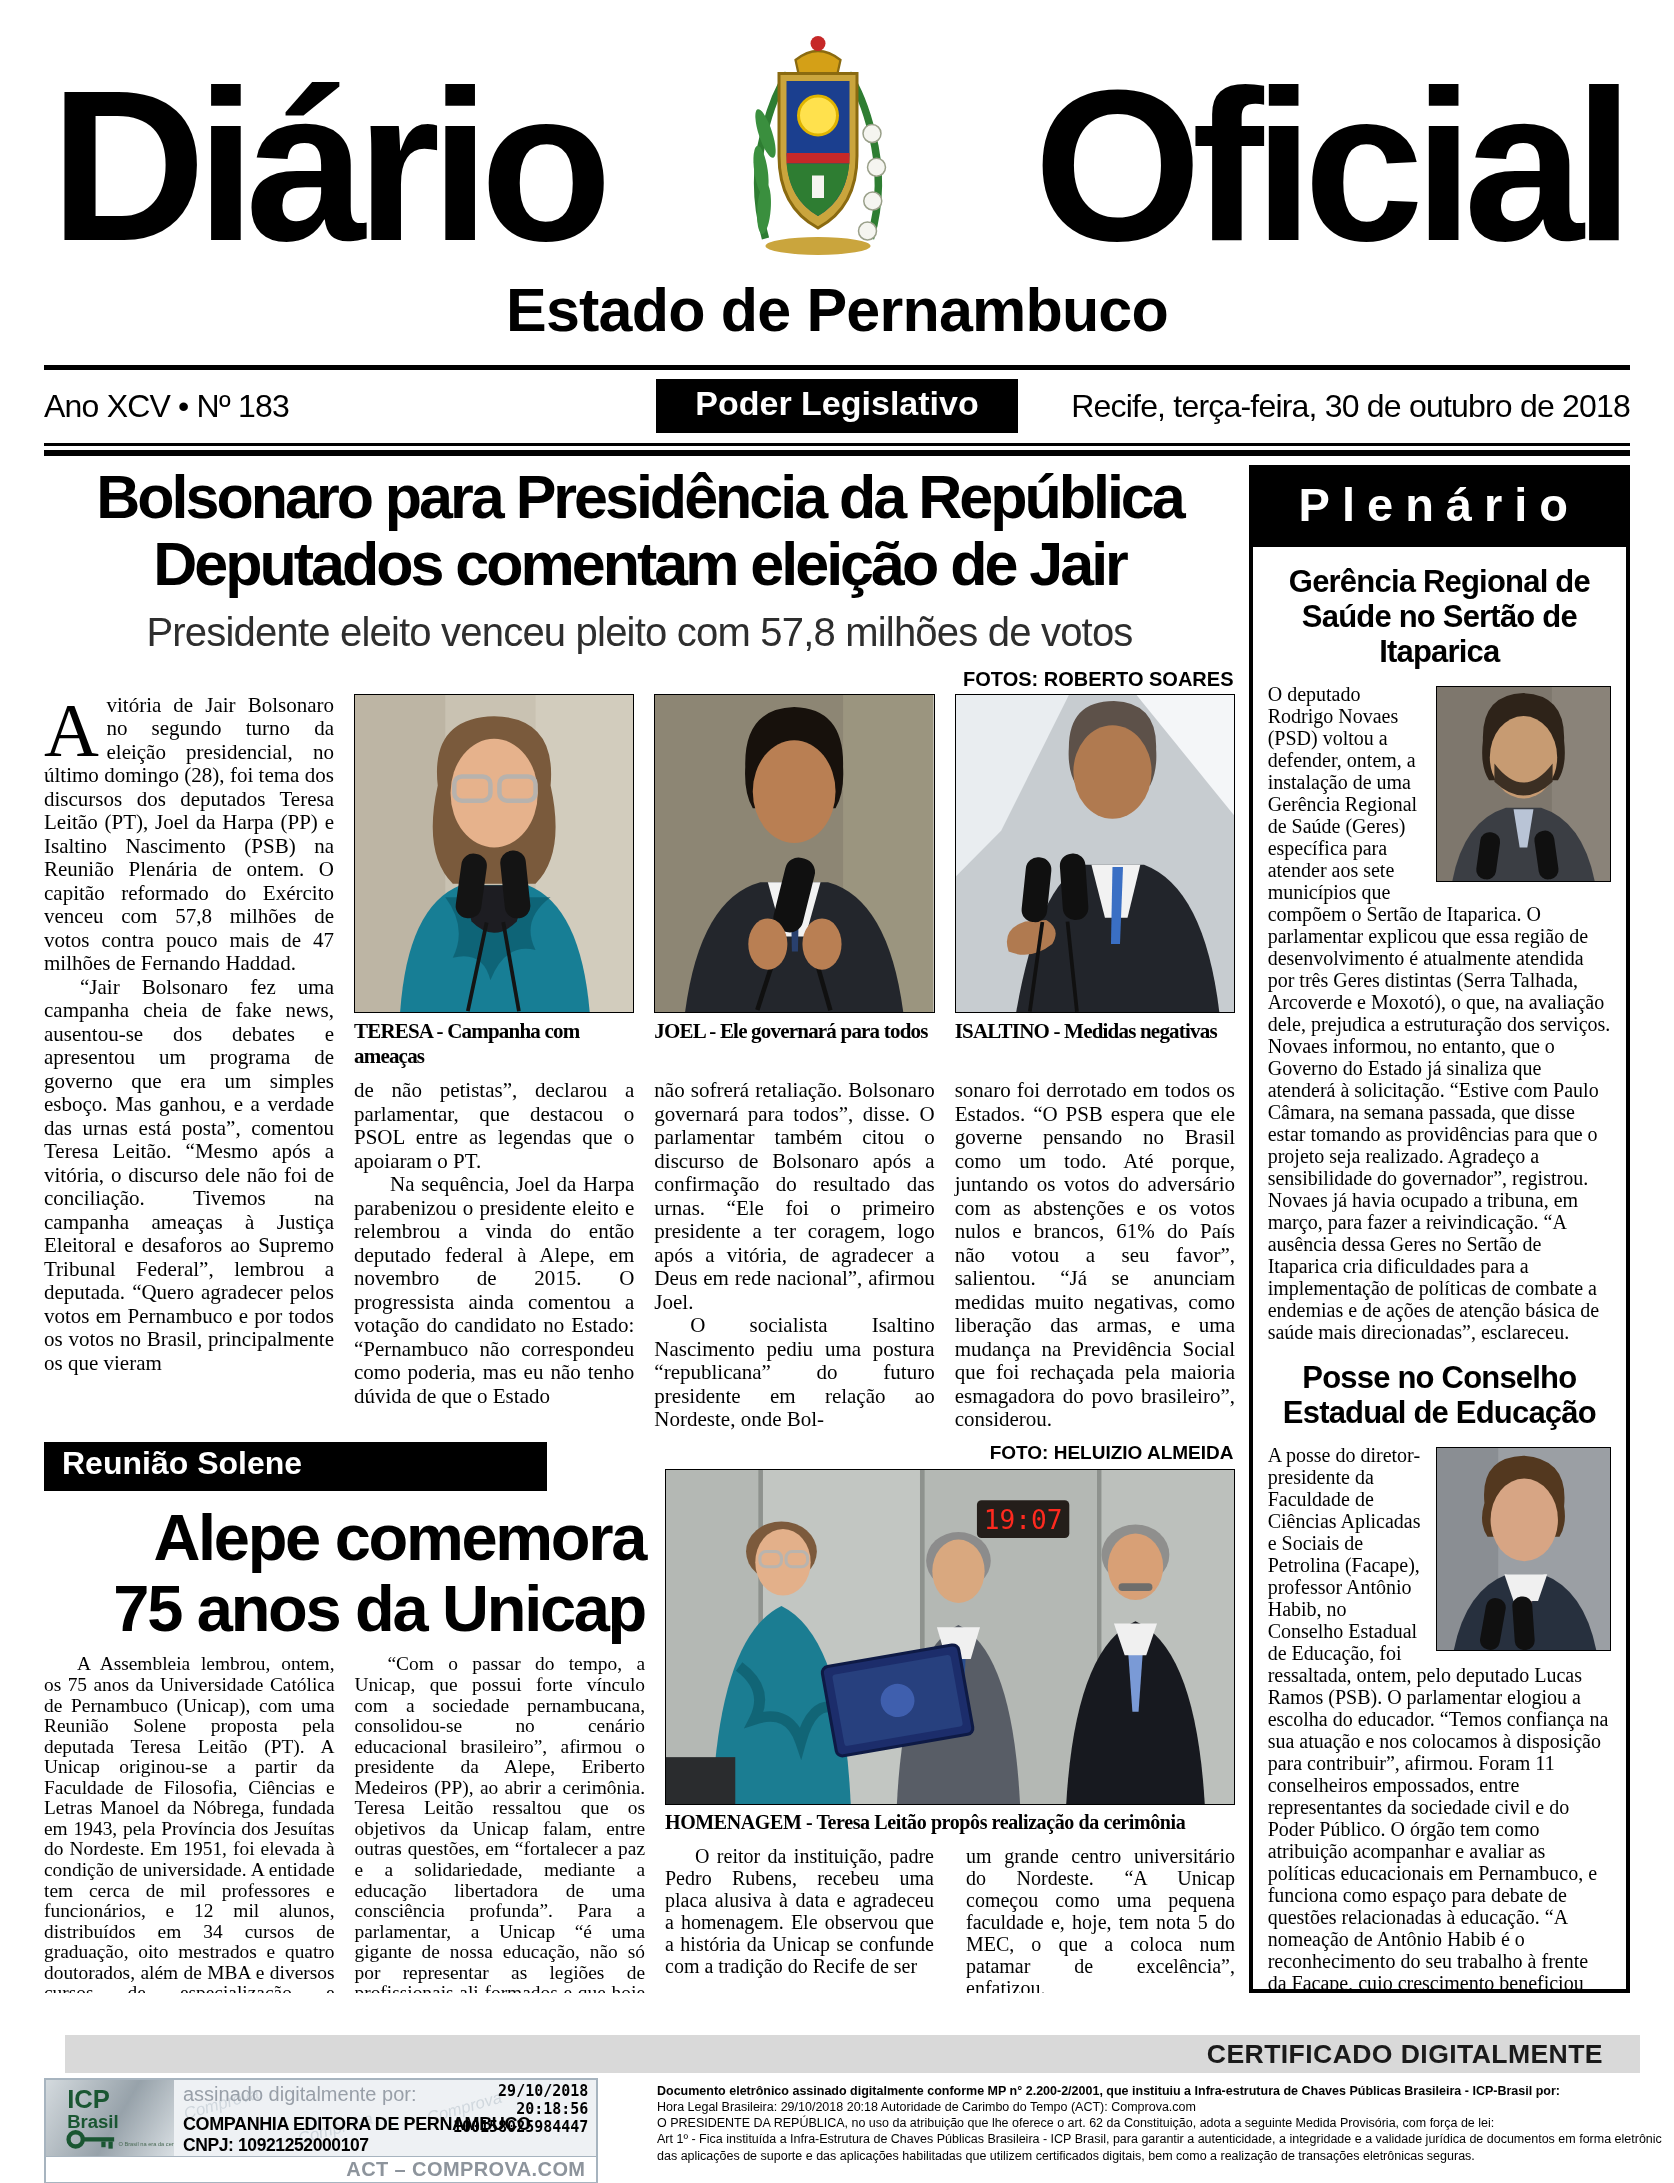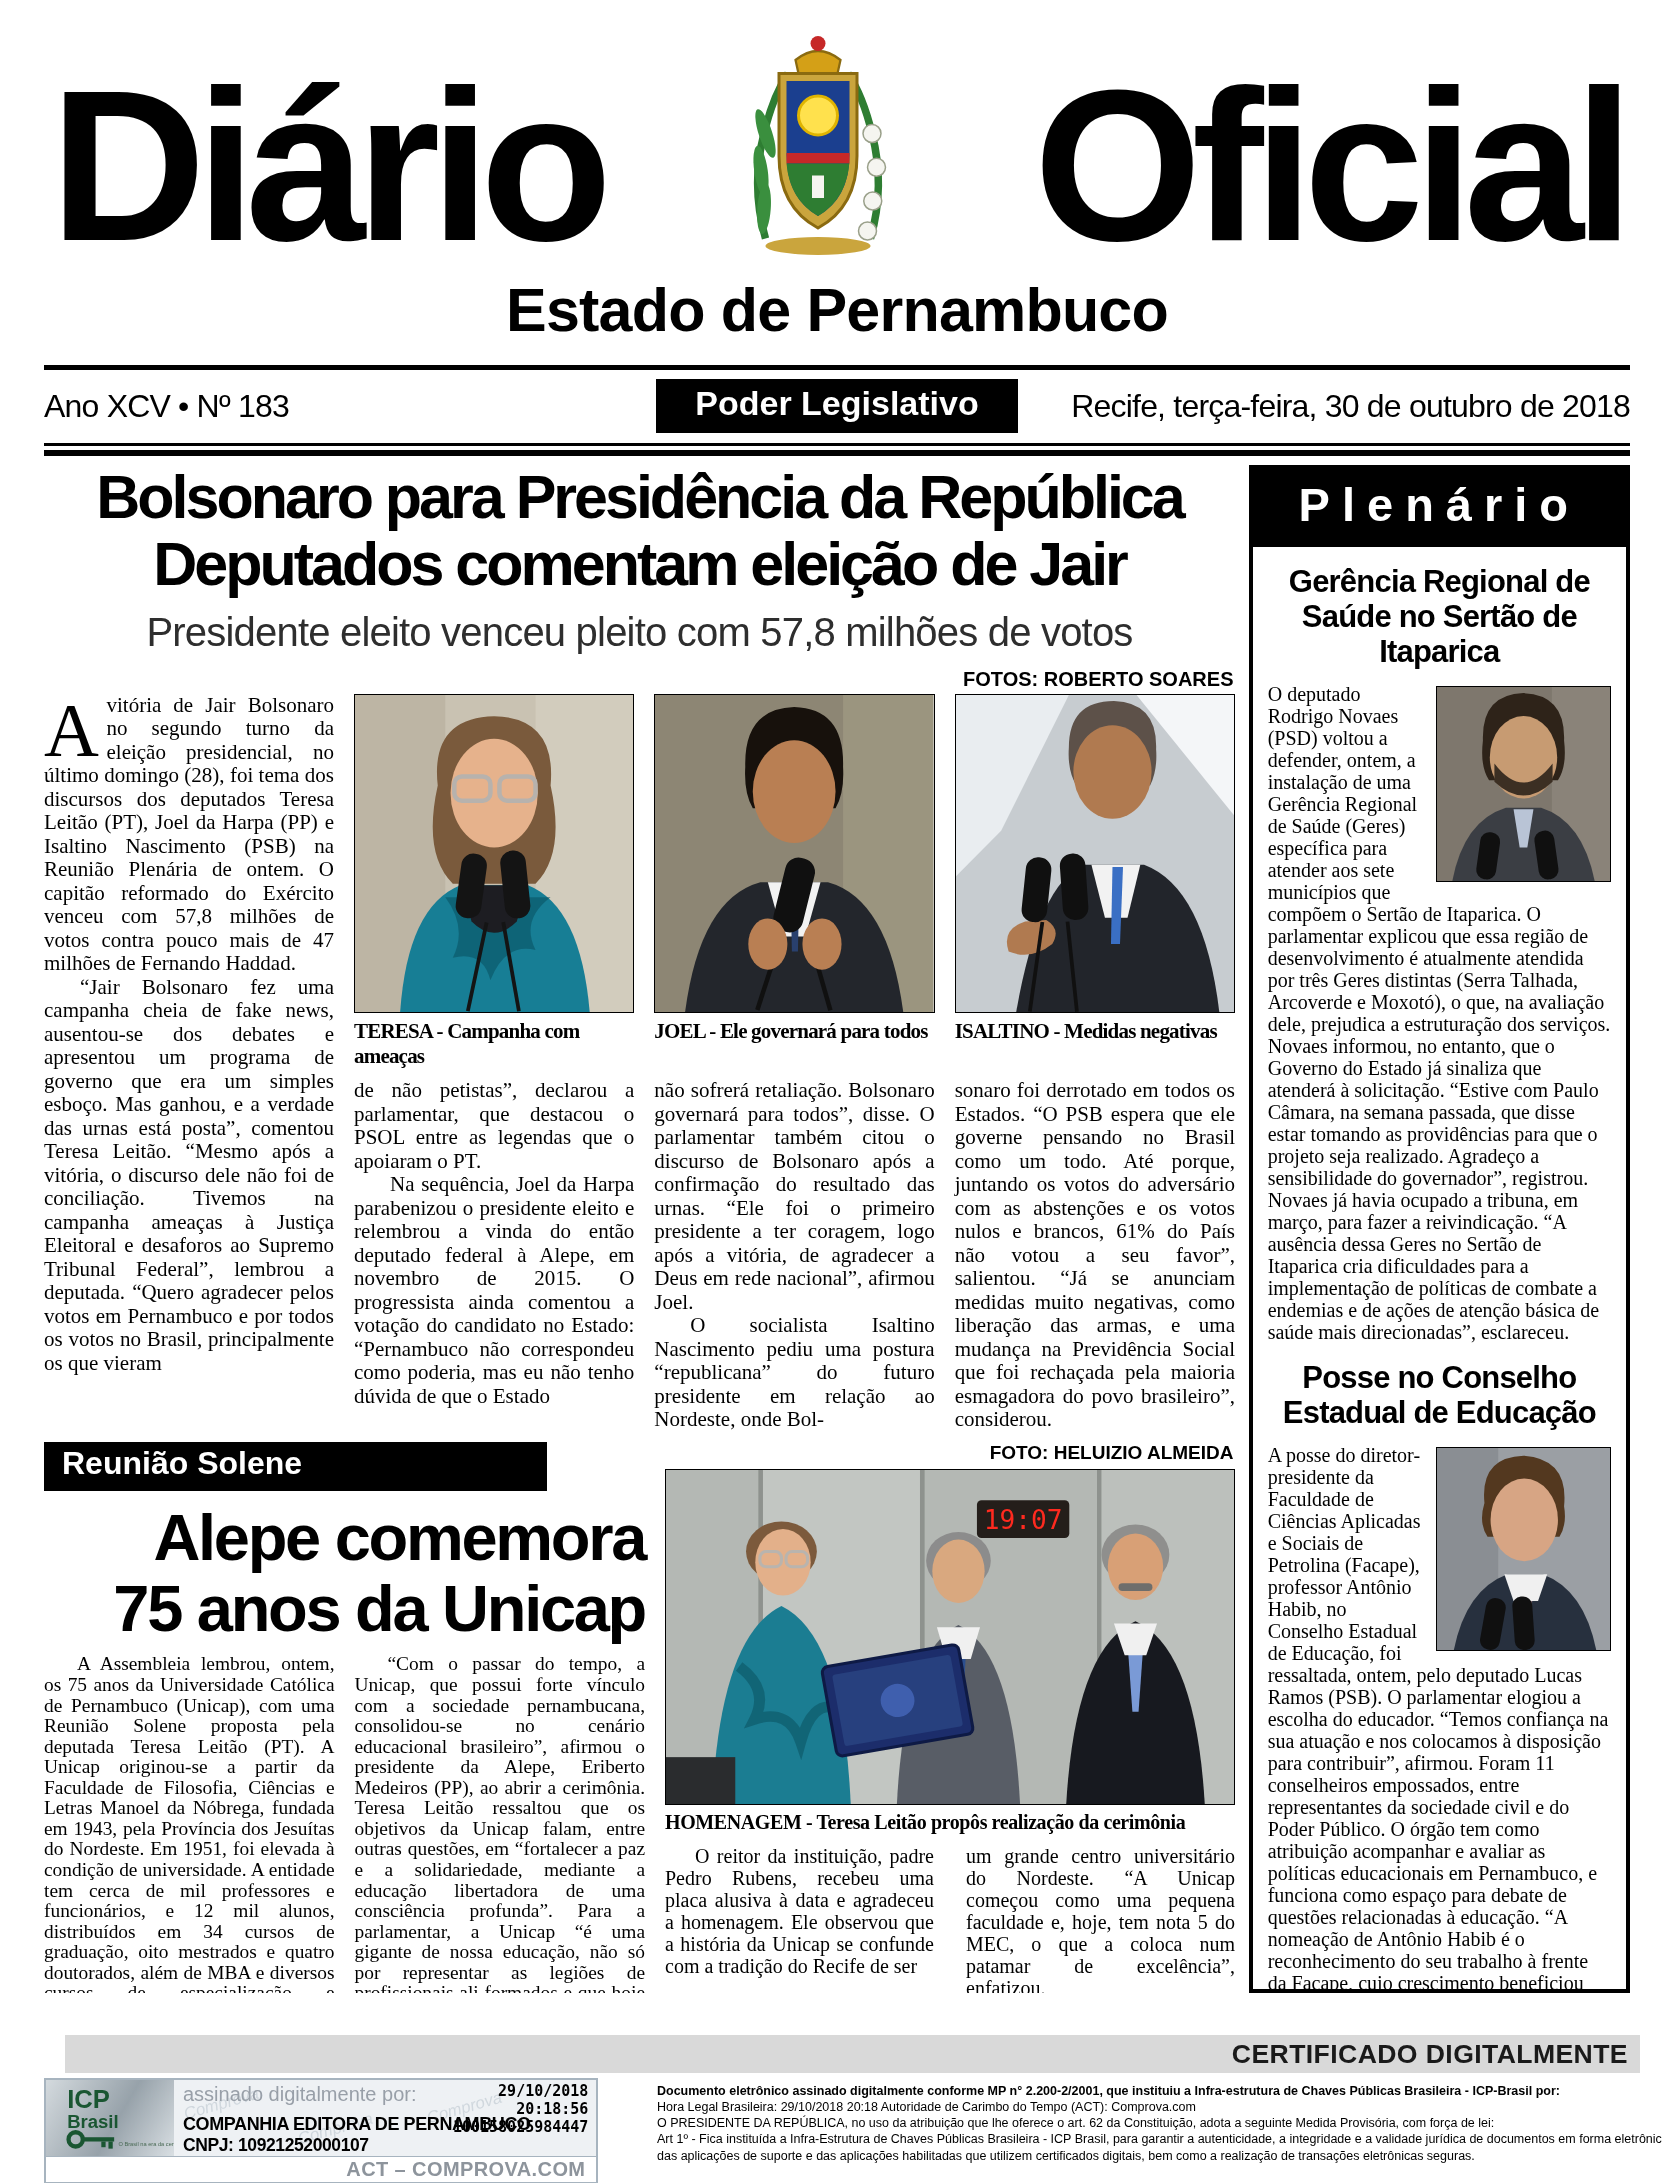--- a/index.html
+++ b/index.html
@@ -60,21 +60,21 @@
   .sol-right{flex:1;margin-left:20px;min-width:0;}
   .sol-credit{text-align:right;font-size:19px;font-weight:700;margin:0 1.5px 4.6px;}
   .sol-photo{height:336px;border:1.5px solid #000;overflow:hidden;box-sizing:border-box;}
   .sol-cap{font-family:"Liberation Serif","DejaVu Serif",serif;font-weight:700;font-size:20px;letter-spacing:-0.4px;margin:6px 0 10.6px;}
   .sol-bottom{display:flex;gap:32px;}
   .sol-bottom>div{flex:1;}
   .sol-bottom p{font-family:"Liberation Serif","DejaVu Serif",serif;font-size:20px;line-height:1.1;text-align:justify;margin:0;}
   .sol-bottom p.ind{text-indent:30px;}
 
   
-  .certbar{position:absolute;left:65px;right:34px;top:2035px;height:38px;background:#d9d9d9;display:flex;align-items:center;justify-content:flex-end;padding-right:12px;font-size:26.6px;font-weight:700;letter-spacing:0.4px;box-sizing:border-box;color:#1a1a1a;}
+  .certbar{position:absolute;left:65px;right:34px;top:2035px;height:38px;background:#d9d9d9;display:flex;align-items:center;justify-content:flex-end;padding-right:37px;font-size:26.6px;font-weight:700;letter-spacing:0.4px;box-sizing:border-box;color:#1a1a1a;}
   .footer{position:absolute;left:44px;right:12px;top:2078px;height:106px;display:flex;}
   .stamp{width:554px;flex:0 0 auto;border:2.3px solid #a7b4bf;background:#eef1f4;box-sizing:border-box;display:flex;flex-direction:column;position:relative;overflow:hidden;}
   .stamp-main{flex:1;display:flex;position:relative;}
   .icp-box{width:128px;flex:0 0 auto;background:linear-gradient(120deg,#d4dade,#97a2aa 55%,#d9dfe3);display:flex;align-items:center;justify-content:flex-end;}
   .stamp-mid{flex:1;position:relative;padding:3px 7.6px 0 9px;}
   .signed{color:#989fa8;font-size:20px;}
   .dtblock{position:absolute;top:2.3px;right:7.6px;text-align:right;font-family:"DejaVu Sans Mono","Liberation Mono",monospace;font-size:15px;font-weight:700;line-height:1.2;}
   .company{font-weight:700;font-size:18px;letter-spacing:-0.4px;margin-top:7.6px;}
   .cnpj{font-weight:700;font-size:17.5px;letter-spacing:-0.4px;}
   .act-strip{height:27px;border-top:1.5px solid #a7b4bf;background:#fff;display:flex;align-items:center;justify-content:flex-end;padding-right:10.6px;color:#8d949c;font-weight:700;font-size:20px;letter-spacing:0.4px;}

